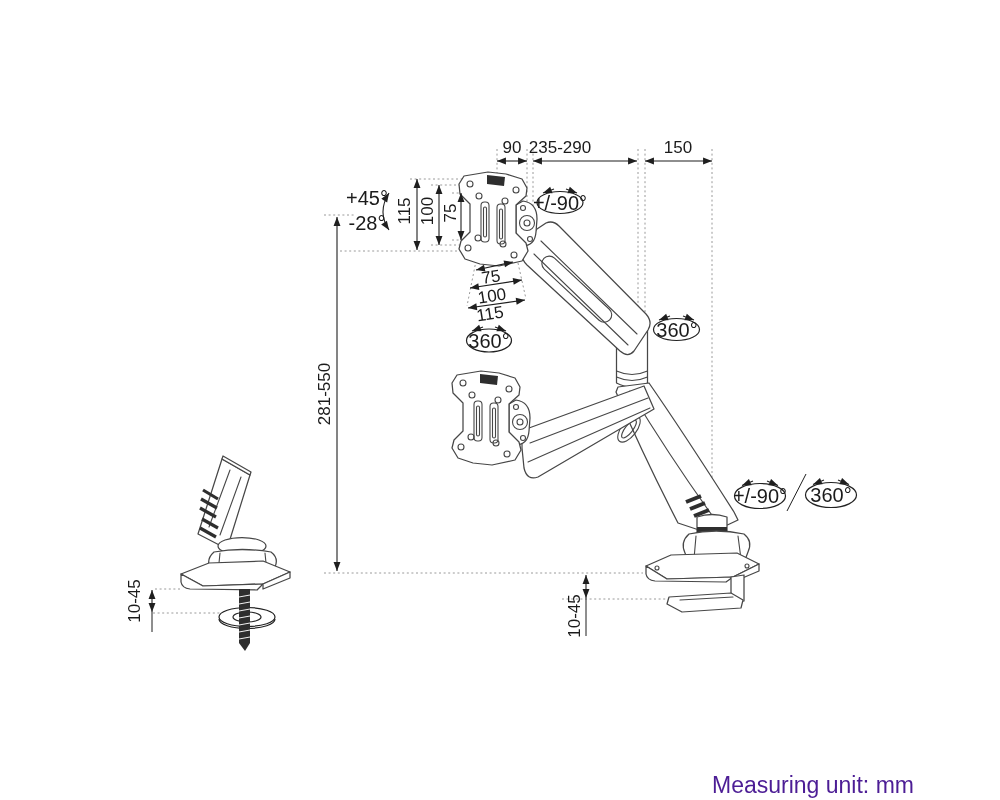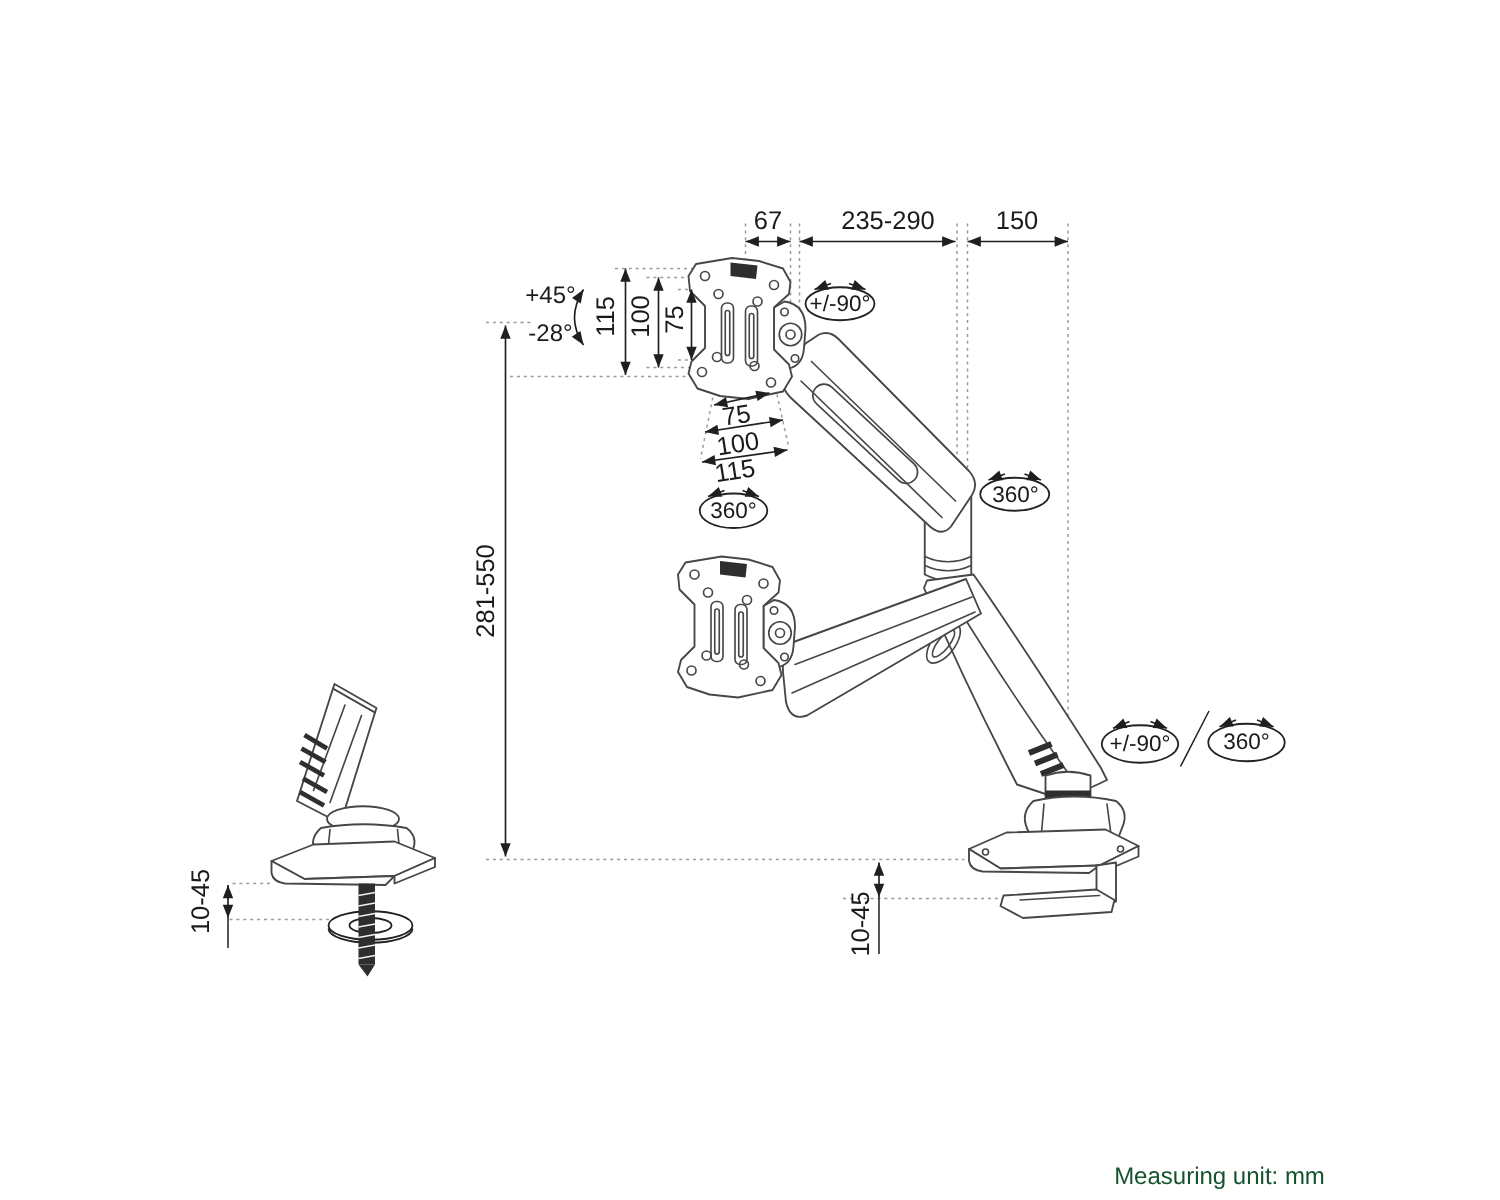--- a/index.html
+++ b/index.html
@@ -7,23 +7,23 @@
     position:relative;width:1000px;height:800px;background:#ffffff;
     font-family:"Liberation Sans",sans-serif;overflow:hidden;color:#1b1b1b;
   }
   .stage svg{position:absolute;left:0;top:0;}
   .lbl{
     position:absolute;transform:translate(-50%,-50%);
     font-size:17px;line-height:1;white-space:nowrap;color:#1b1b1b;
   }
   .rot{transform:translate(-50%,-50%) rotate(-90deg);}
   .sl{transform:translate(-50%,-50%) rotate(-9deg);}
-  .ang{font-size:16px;}
-  .ell{font-size:15px;}
-  .note{font-size:16px;color:#14532d;}
+  .ang{font-size:20px;}
+  .ell{font-size:20px;}
+  .note{font-size:23px;color:#4c1d95;}
   
   .d{stroke:#9a9a9a;stroke-width:1;fill:none;stroke-dasharray:2,2.6;}
   .m{stroke:#1f1f1f;stroke-width:1.1;fill:none;}
   .x{stroke:#1f1f1f;stroke-width:1;fill:none;}
   .e{stroke:#222;stroke-width:1.2;fill:none;}
   .t{stroke:#222;stroke-width:1.1;fill:none;}
   .o{stroke:#474747;stroke-width:1.25;fill:#fff;stroke-linejoin:round;}
   .o2{stroke:#474747;stroke-width:1.1;fill:none;stroke-linejoin:round;stroke-linecap:round;}
   .k{fill:#2e2e2e;stroke:none;}
   .st{stroke:#2e2e2e;stroke-width:4;fill:none;stroke-linecap:butt;}
@@ -201,22 +201,22 @@
     <path class="t" marker-end="url(#ah)" d="M767,481 L778,485.5"></path>
 
     <ellipse class="e" cx="831" cy="495" rx="25.5" ry="12.5"></ellipse>
     <path class="t" marker-end="url(#ah)" d="M824,480 L813,484.5"></path>
     <path class="t" marker-end="url(#ah)" d="M838,480 L849,484.5"></path>
 
     <path class="x" d="M806,474 L787,511"></path>
   </g>
 </svg>
 
-<span class="lbl" style="left:512px;top:147px">67</span>
-<span class="lbl" style="left:592px;top:147px">235-290</span>
+<span class="lbl" style="left:512px;top:147px">90</span>
+<span class="lbl" style="left:560px;top:147px">235-290</span>
 <span class="lbl" style="left:678px;top:147px">150</span>
 
 <span class="lbl ang" style="left:367px;top:198px">+45°</span>
 <span class="lbl ang" style="left:367px;top:223px">-28°</span>
 
 <span class="lbl rot" style="left:404px;top:211px">115</span>
 <span class="lbl rot" style="left:427px;top:211px">100</span>
 <span class="lbl rot" style="left:450px;top:213px">75</span>
 
 <span class="lbl ell" style="left:560px;top:203px">+/-90°</span>

